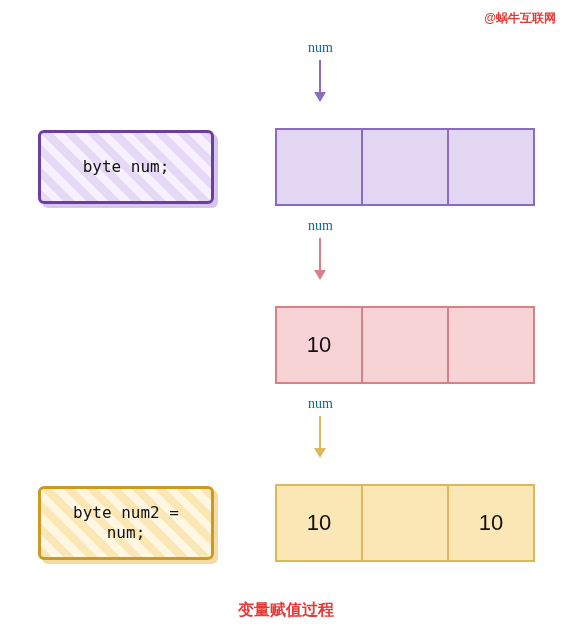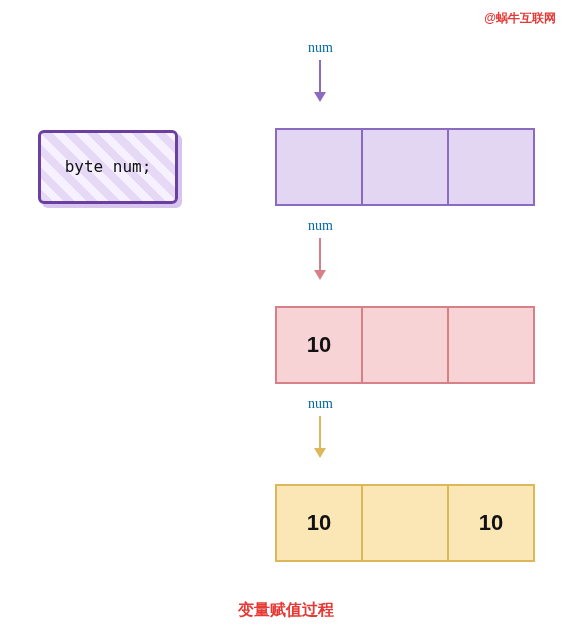--- a/index.html
+++ b/index.html
@@ -19,21 +19,21 @@
     color: #e53935;
     font-size: 12px;
     font-weight: 600;
   }
   .stage {
     position: relative;
     height: 641px;
   }
   .code-box {
     position: absolute;
-    width: 140px;
+    width: 176px;
     height: 74px;
     border-radius: 6px;
     display: flex;
     align-items: center;
     justify-content: center;
     text-align: center;
     font-family: "Menlo", "Consolas", monospace;
     font-size: 16px;
     color: #111;
     white-space: pre-line;
@@ -61,21 +61,21 @@
     display: flex;
   }
   .cell {
     flex: 1;
     border: 2px solid;
     margin-left: -2px;
     display: flex;
     align-items: center;
     justify-content: center;
     font-size: 22px;
-    font-weight: 700;
+    font-weight: 400;
     color: #111;
   }
   .cell:first-child { margin-left: 0; }
   .mem-purple .cell { border-color: #8a6bc1; background: #e3d6f2; }
   .mem-red .cell { border-color: #d88088; background: #f7d3d6; }
   .mem-gold .cell { border-color: #dcb85a; background: #fbe6b6; }
   .arrow-wrap {
     position: absolute;
     display: flex;
     flex-direction: column;
@@ -141,20 +141,24 @@
   <div class="mem mem-red" style="left:275px; top:306px;">
     <div class="cell">10</div>
     <div class="cell"></div>
     <div class="cell"></div>
   </div>
 
   <div class="arrow-wrap" style="left:308px; top:396px;">
     <div class="arrow-label">num</div>
     <div class="arrow a-gold"></div>
   </div>
+  <div class="code-box code-gold" style="left:38px; top:486px;">
+    <span>byte num2 =
+  num;</span>
+  </div>
   <div class="mem mem-gold" style="left:275px; top:484px;">
     <div class="cell">10</div>
     <div class="cell"></div>
     <div class="cell">10</div>
   </div>
 
   <div class="caption" style="top:600px;">变量赋值过程</div>
 
 </div>
 

